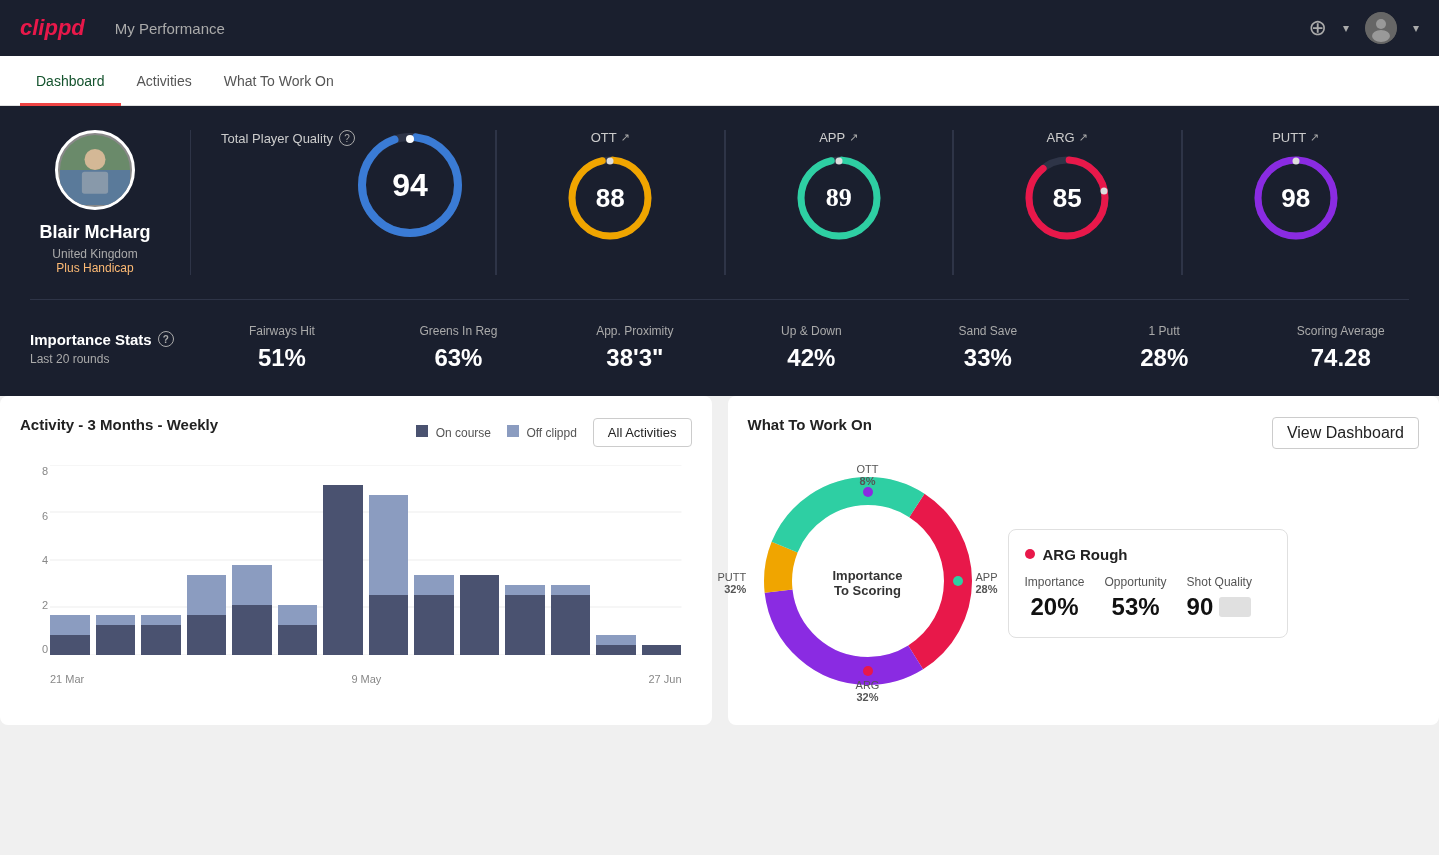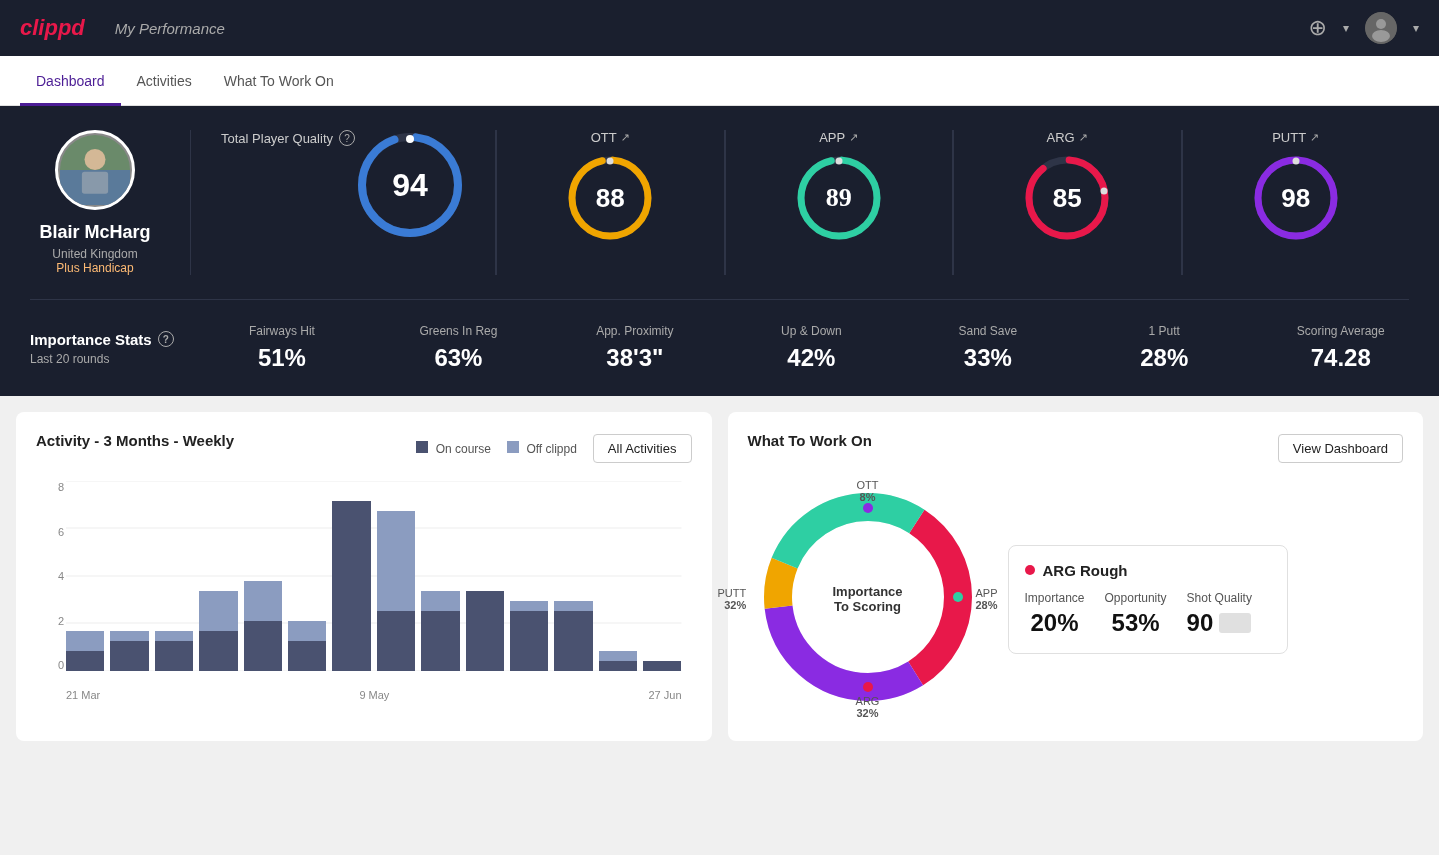--- a/index.html
+++ b/index.html
@@ -8,21 +8,21 @@
     
     .header {
       background: #1a1f2e;
       display: flex;
       align-items: center;
       padding: 0 20px;
       height: 56px;
       justify-content: space-between;
     }
     .logo { color: #e8184a; font-size: 22px; font-weight: bold; font-style: italic; }
-    .header-title { color: #aaa; font-size: 15px; margin-left: 20px; font-style: italic; }
+    .header-title { color: #aaa; font-size: 15px; margin-left: 20px; }
     .header-left { display: flex; align-items: center; }
     .header-right { display: flex; align-items: center; gap: 16px; }
     .header-icon { color: #aaa; font-size: 22px; cursor: pointer; }
     .avatar-circle { width: 32px; height: 32px; border-radius: 50%; background: #555; display: flex; align-items: center; justify-content: center; overflow: hidden; }
 
     
     .tabs {
       background: #fff;
       display: flex;
       align-items: flex-end;
@@ -32,22 +32,22 @@
     }
     .tab {
       padding: 14px 16px;
       font-size: 14px;
       color: #555;
       cursor: pointer;
       border-bottom: 3px solid transparent;
       margin-bottom: -1px;
     }
     .tab.active {
-      color: #4c1d95;
-      border-bottom: 3px solid #4c1d95;
+      color: #14532d;
+      border-bottom: 3px solid #ef4444;
     }
 
     
     .stats-banner {
       background: #1a1f2e;
       padding: 24px 30px;
     }
     .stats-top {
       display: flex;
       align-items: stretch;
@@ -116,21 +116,20 @@
     .trad-label-title { font-size: 15px; font-weight: bold; color: #fff; display: flex; align-items: center; gap: 6px; }
     .trad-label-sub { font-size: 12px; color: #aaa; margin-top: 4px; }
     .stat-item { text-align: center; flex: 1; }
     .stat-name { font-size: 12px; color: #aaa; margin-bottom: 6px; }
     .stat-val { font-size: 24px; font-weight: bold; color: #fff; }
 
     
     .bottom-panels {
       display: flex;
       gap: 16px;
-      padding: 16px;
       background: #f0f0f0;
     }
     .panel {
       background: #fff;
       border-radius: 8px;
       padding: 20px;
       flex: 1;
     }
     .panel-title { font-size: 15px; font-weight: 600; color: #222; margin-bottom: 16px; }
 
@@ -189,21 +188,21 @@
       font-size: 11px;
       color: #888;
     }
 
     
     .wtwon-header {
       display: flex; align-items: center; justify-content: space-between; margin-bottom: 12px;
     }
     .btn-view-dash {
       border: 1px solid #ccc; background: #fff; padding: 6px 14px; border-radius: 4px;
-      font-size: 13px; cursor: pointer; color: #222;
+      font-size: 16px; cursor: pointer; color: #222;
     }
     .wtwon-body { display: flex; align-items: center; gap: 20px; }
 
     
     .arg-card {
       border: 1px solid #e0e0e0; border-radius: 8px; padding: 16px;
       min-width: 280px;
     }
     .arg-card-title { display: flex; align-items: center; gap: 8px; font-size: 15px; font-weight: bold; color: #222; margin-bottom: 12px; }
     .dot-red { width: 10px; height: 10px; border-radius: 50%; background: #e8184a; display: inline-block; }

